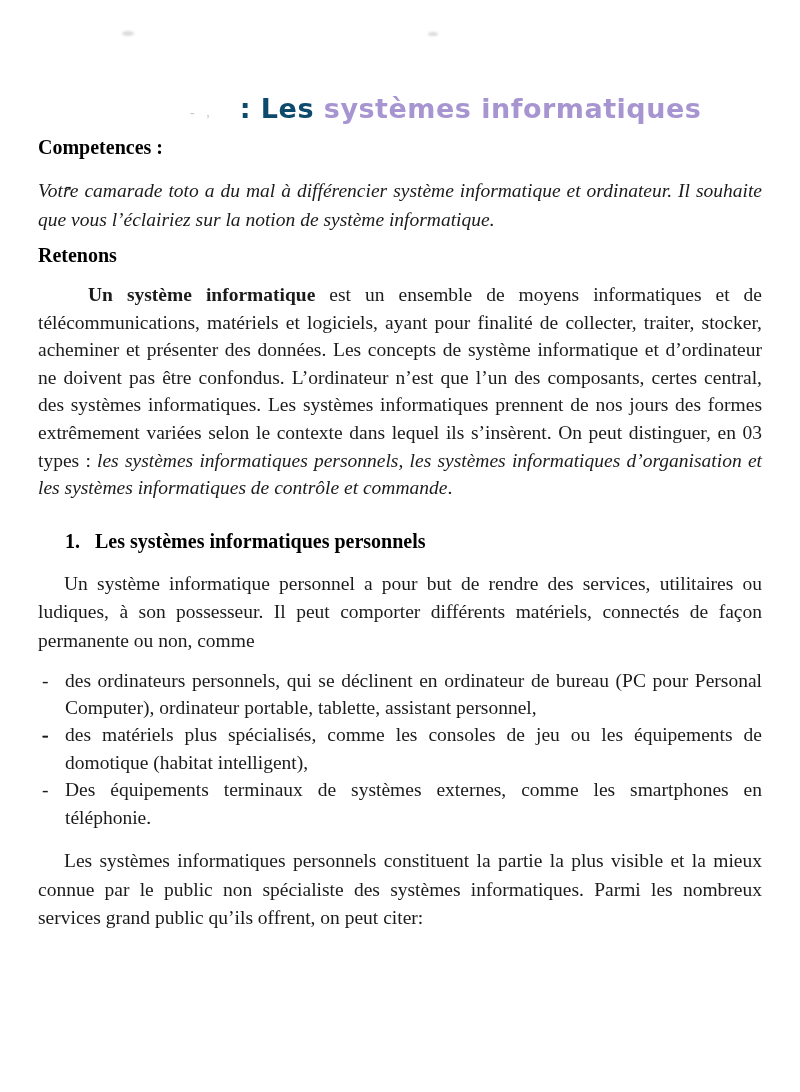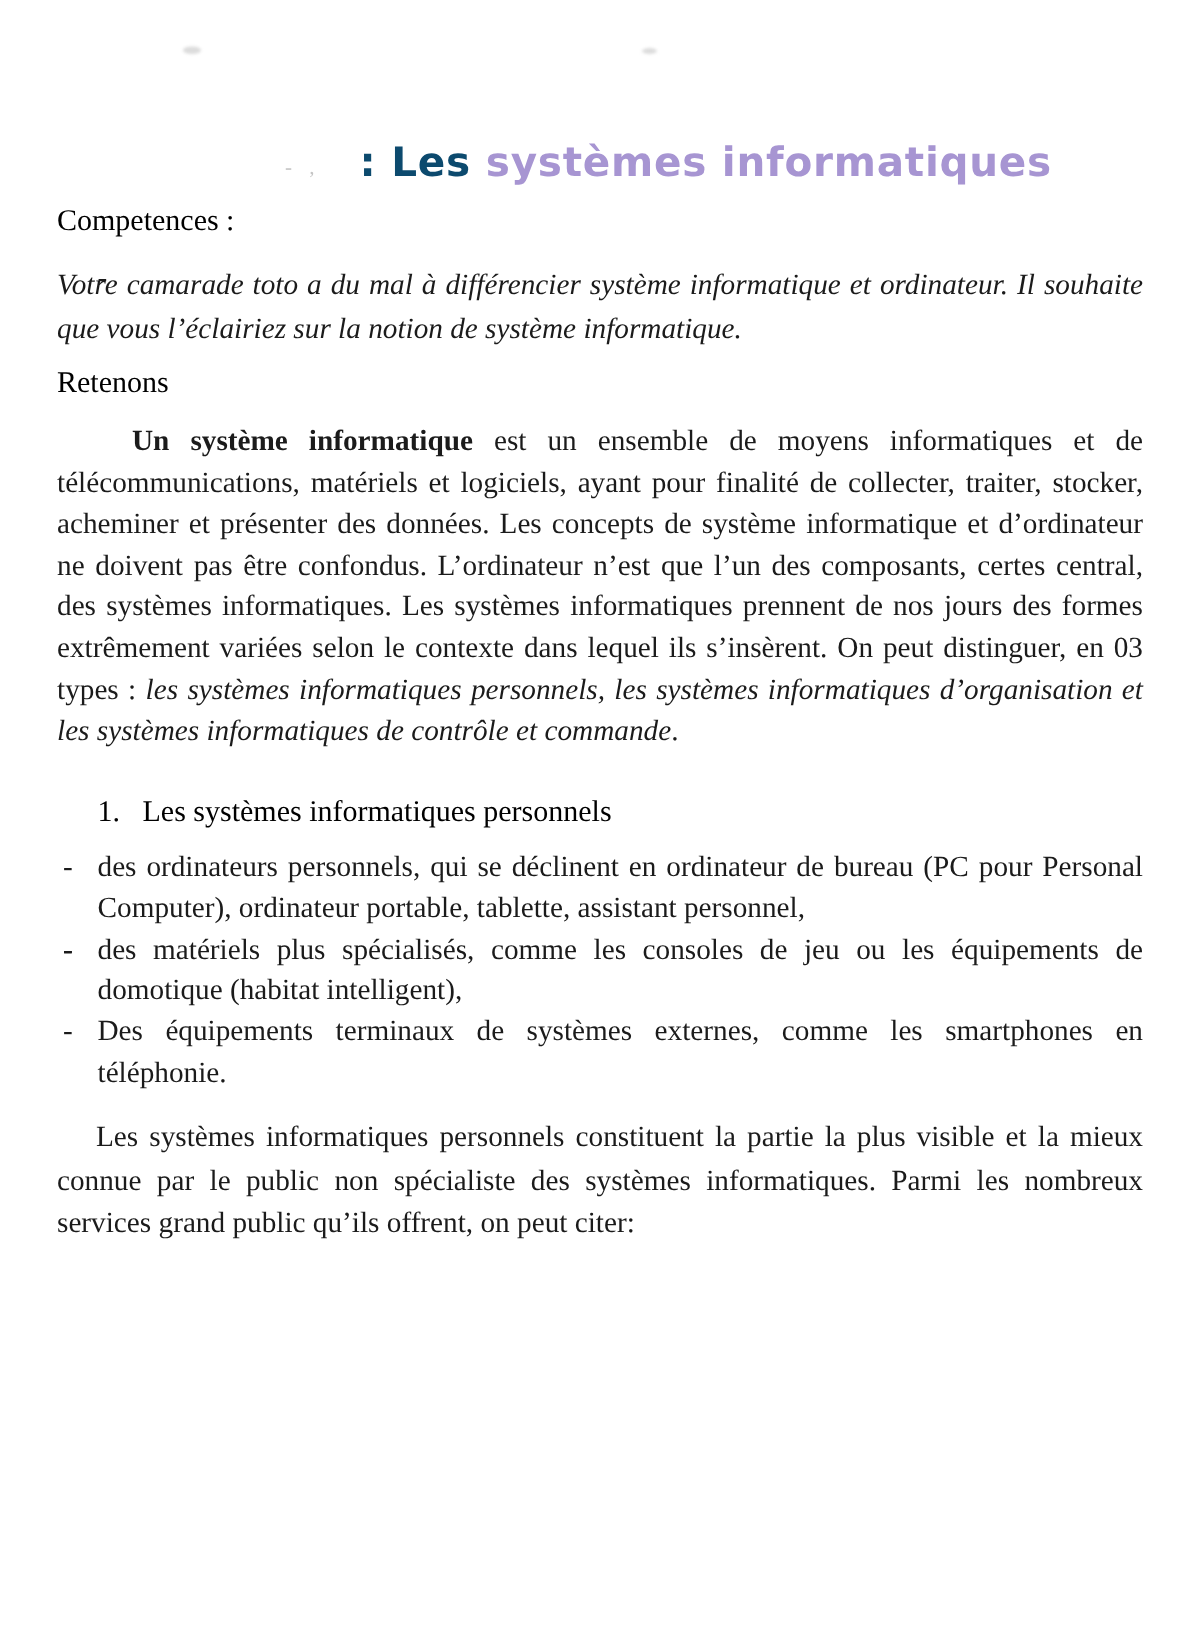--- a/index.html
+++ b/index.html
@@ -52,21 +52,21 @@
     margin-right: 26px;
     padding-bottom: 3px;
   }
   .t-dark  { color: #0c4a6e; }
   .t-light { color: #a795d2; }
 
   h2 {
     margin: 0;
     font-size: 20px;
     line-height: 26px;
-    font-weight: normal;
+    font-weight: bold;
     color: #000000;
   }
   .mt-competences { margin-top: 10px; }
   .mt-situation   { margin-top: 3px; }
   .mt-retenons    { margin-top: 8px; }
   .mt-section1    { margin-top: 26px; }
 
   p { margin: 0; }
   .just { text-align: justify; }
   .italic { font-style: italic; }
@@ -149,20 +149,21 @@
   <p class="situation-para just italic">Votre camarade toto a du mal à différencier système informatique et ordinateur. Il souhaite que vous l’éclairiez sur la notion de système informatique.</p>
 
   <h2 class="mt-retenons">Retenons</h2>
 
   <p class="retenons-para just"><b>Un système informatique</b><span> est un ensemble de moyens informatiques et de télécommunications, matériels et logiciels, ayant pour finalité de collecter, traiter, stocker, acheminer et présenter des données.  Les concepts de système informatique et d’ordinateur ne doivent pas être confondus. L’ordinateur n’est que l’un des composants, certes central, des systèmes informatiques.  Les systèmes informatiques prennent de nos jours des formes extrêmement variées selon le contexte dans lequel ils s’insèrent. On peut distinguer, en 03 types : </span><i>les systèmes informatiques personnels, les systèmes informatiques d’organisation et les systèmes informatiques de contrôle et commande</i><span>.</span></p>
 
   <h2 class="mt-section1 numbered">
     <span class="num">1.</span><span>Les systèmes informatiques personnels</span>
   </h2>
 
+  <p class="intro-para just">Un système informatique personnel a pour but de rendre des services, utilitaires ou ludiques, à son possesseur. Il peut comporter différents matériels, connectés de façon permanente ou non, comme</p>
 
   <div class="bullet-list">
     <div class="hang-item">
       <span class="marker">-</span>
       <span>des ordinateurs personnels, qui se déclinent en ordinateur de bureau (PC pour Personal Computer), ordinateur portable, tablette, assistant personnel,</span>
     </div>
     <div class="hang-item">
       <span class="marker">-</span>
     </div>
     <div class="hang-item">

